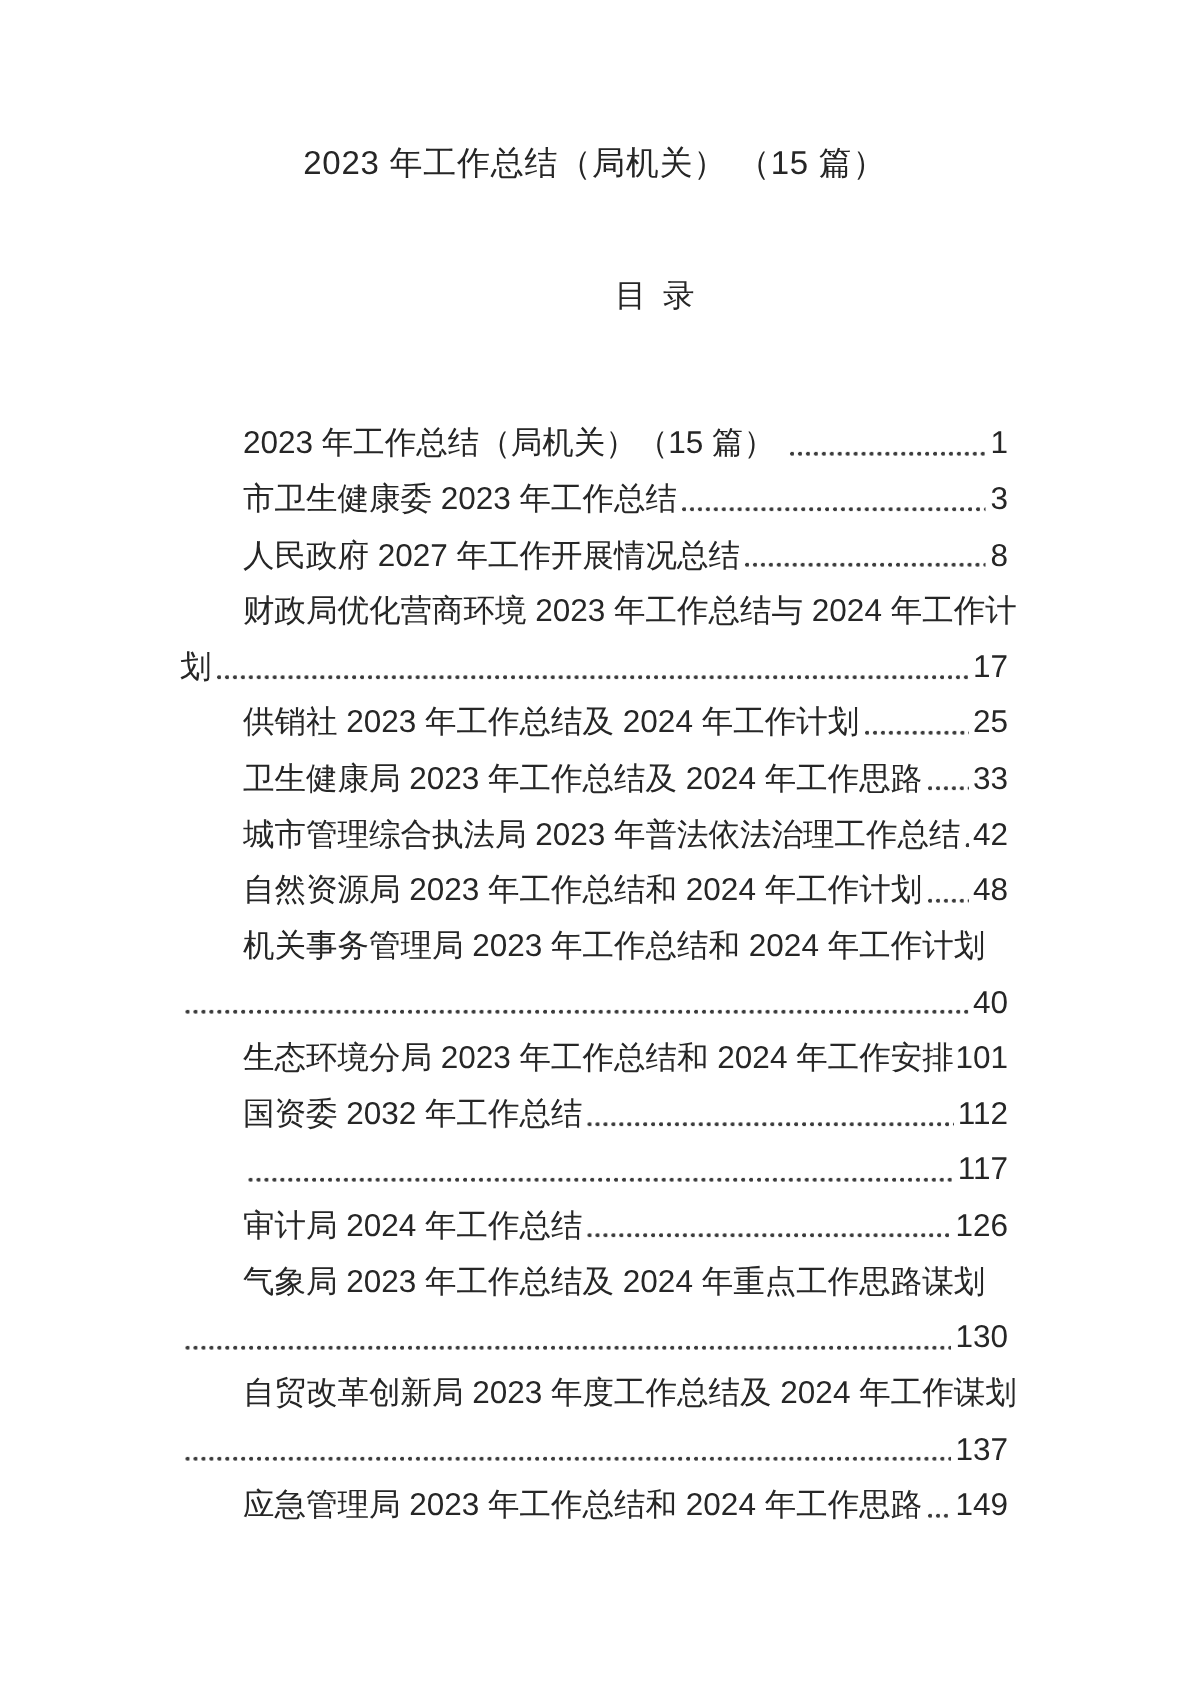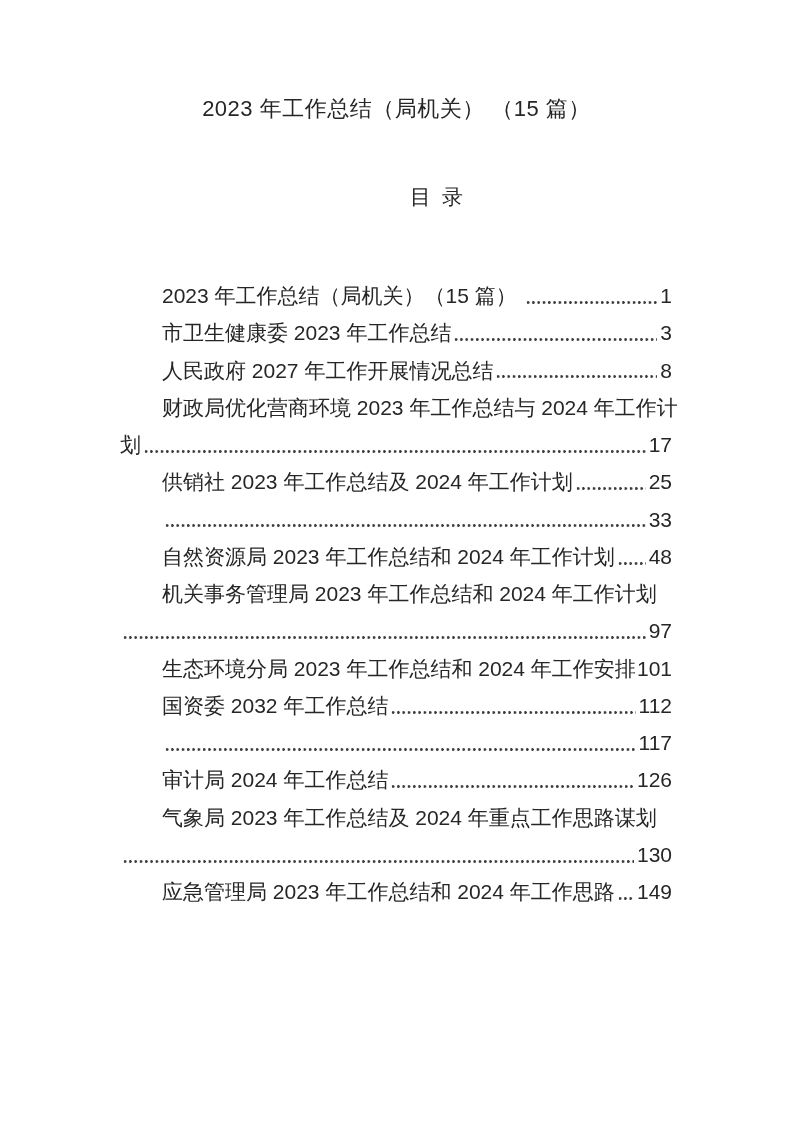--- a/index.html
+++ b/index.html
@@ -124,39 +124,47 @@
     </div>
     <div class="toc-entry">
       <div class="toc-line indent">
         <span class="toc-text">供销社 2023 年工作总结及 2024 年工作计划</span>
         <span class="dots"></span>
         <span class="pg">25</span>
       </div>
     </div>
     <div class="toc-entry">
       <div class="toc-line indent">
+        <span class="toc-text">卫生健康局 2023 年工作总结及 2024 年工作思路</span>
         <span class="dots"></span>
         <span class="pg">33</span>
       </div>
     </div>
     <div class="toc-entry">
       <div class="toc-line indent">
+        <span class="toc-text">城市管理综合执法局 2023 年普法依法治理工作总结</span>
+        <span class="dots"></span>
+        <span class="pg">42</span>
+      </div>
+    </div>
+    <div class="toc-entry">
+      <div class="toc-line indent">
         <span class="toc-text">自然资源局 2023 年工作总结和 2024 年工作计划</span>
         <span class="dots"></span>
         <span class="pg">48</span>
       </div>
     </div>
     <div class="toc-entry">
       <div class="toc-line indent">
         <span class="toc-text">机关事务管理局 2023 年工作总结和 2024 年工作计划</span>
       </div>
       <div class="toc-line">
         <span class="toc-text"></span>
         <span class="dots"></span>
-        <span class="pg">97</span>
+        <span class="pg">40</span>
       </div>
     </div>
     <div class="toc-entry">
       <div class="toc-line indent">
         <span class="toc-text">生态环境分局 2023 年工作总结和 2024 年工作安排</span>
         <span class="spacer"></span>
         <span class="pg">101</span>
       </div>
     </div>
     <div class="toc-entry">
@@ -184,18 +192,28 @@
         <span class="toc-text">气象局 2023 年工作总结及 2024 年重点工作思路谋划</span>
       </div>
       <div class="toc-line">
         <span class="toc-text"></span>
         <span class="dots"></span>
         <span class="pg">130</span>
       </div>
     </div>
     <div class="toc-entry">
       <div class="toc-line indent">
+        <span class="toc-text">自贸改革创新局 2023 年度工作总结及 2024 年工作谋划</span>
+      </div>
+      <div class="toc-line">
+        <span class="toc-text"></span>
+        <span class="dots"></span>
+        <span class="pg">137</span>
+      </div>
+    </div>
+    <div class="toc-entry">
+      <div class="toc-line indent">
         <span class="toc-text">应急管理局 2023 年工作总结和 2024 年工作思路</span>
         <span class="dots"></span>
         <span class="pg">149</span>
       </div>
     </div>
   </nav>
 
 </body></html>

